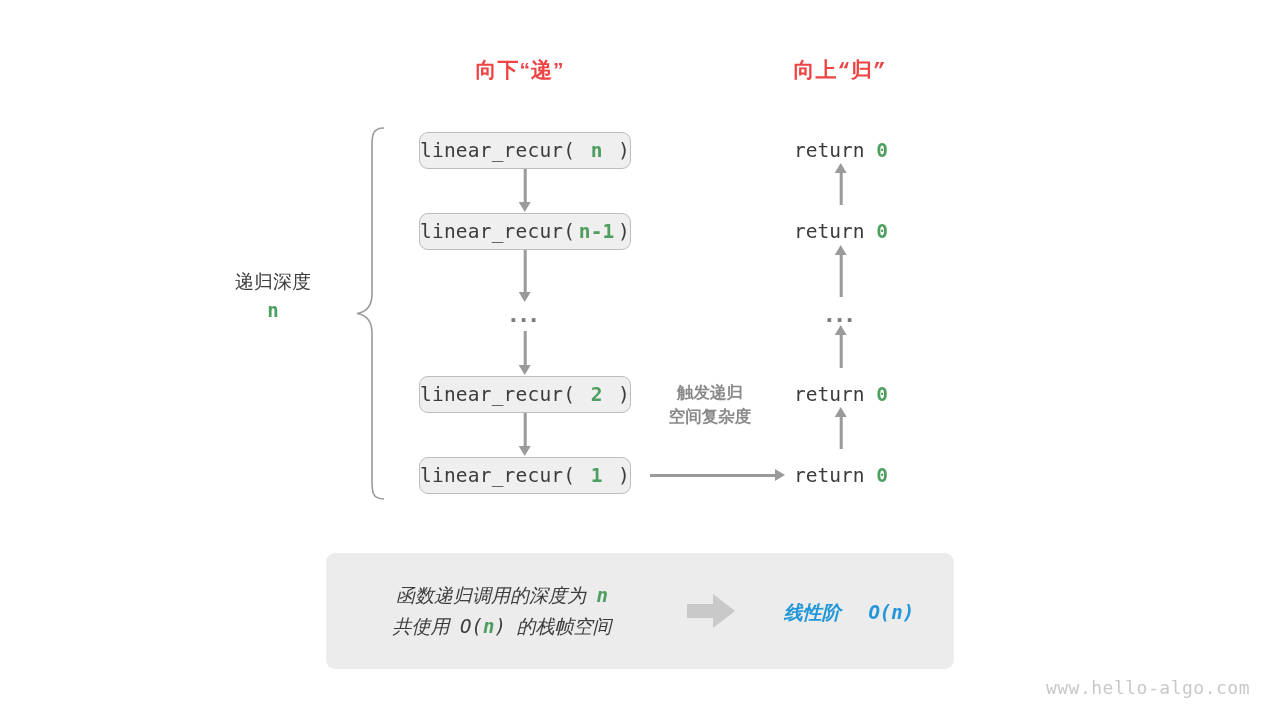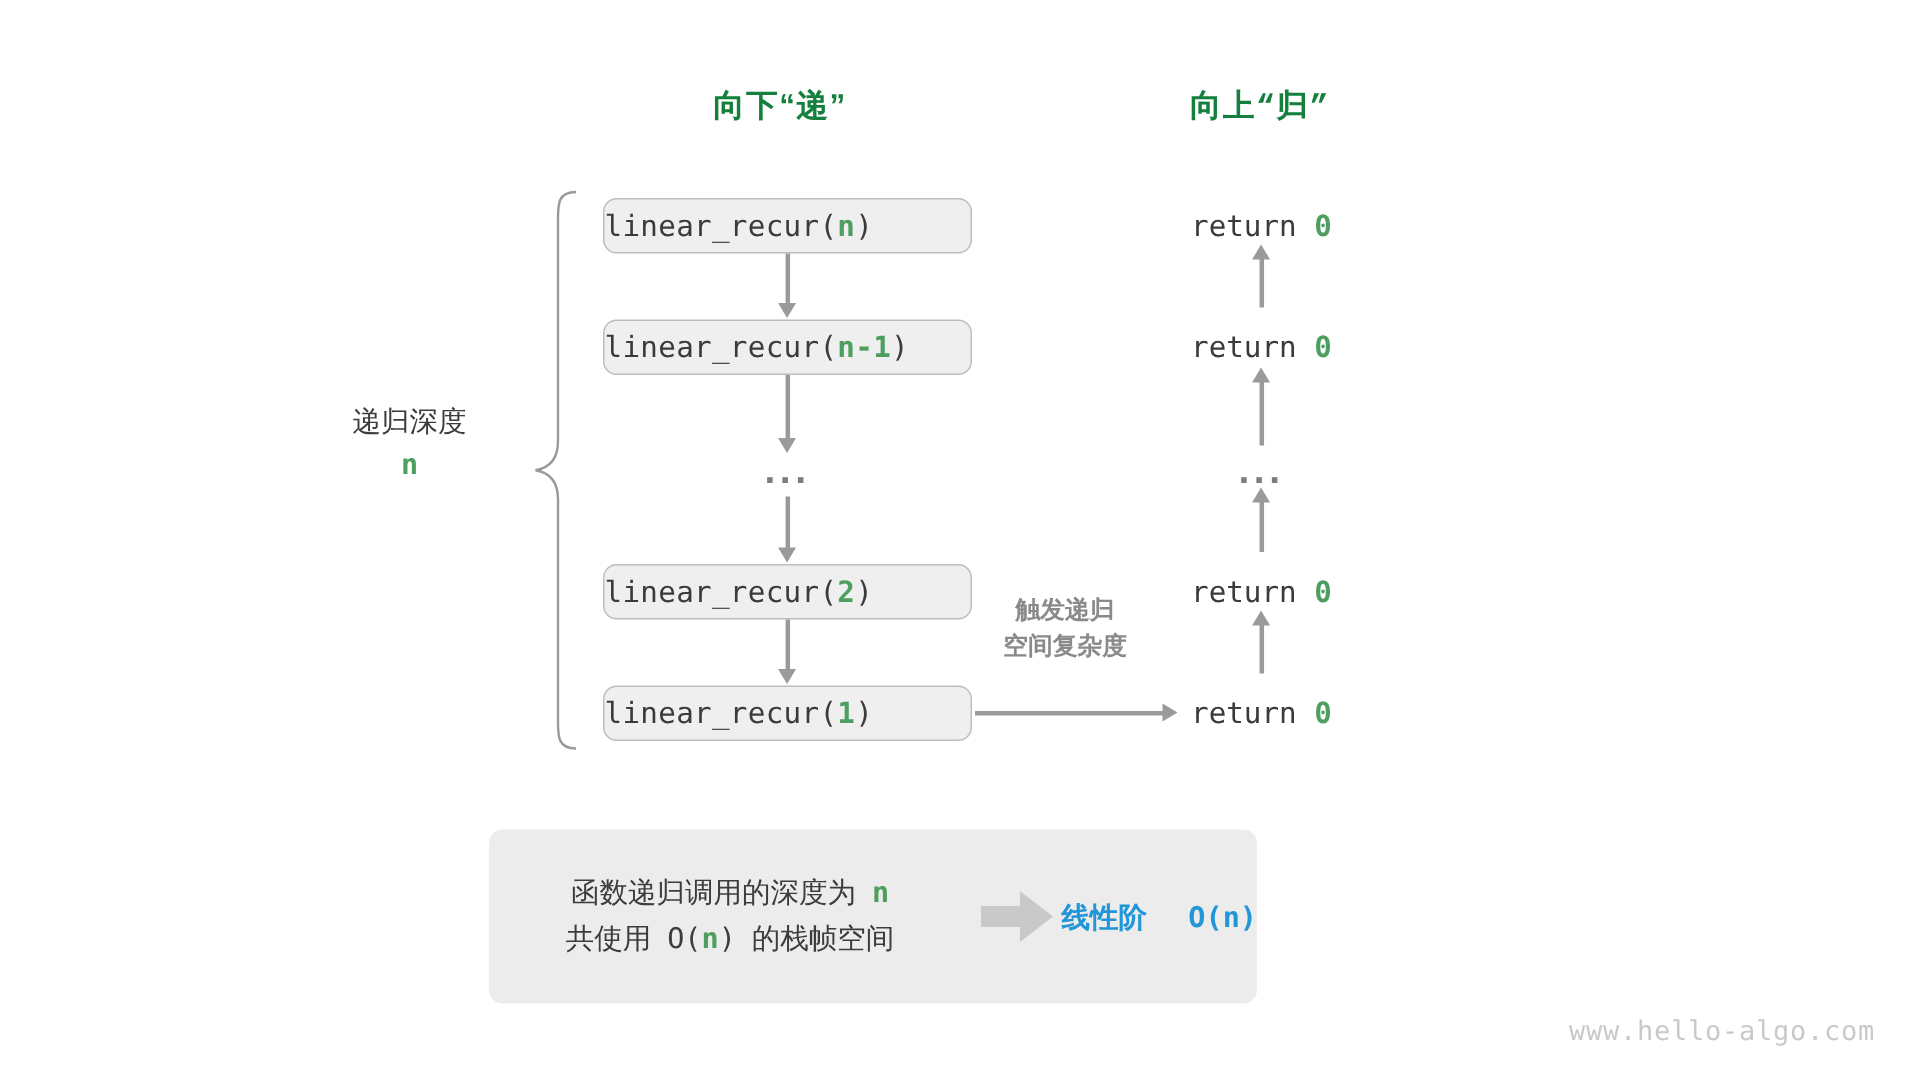--- a/index.html
+++ b/index.html
@@ -18,47 +18,47 @@
   .stage {
     position: absolute;
     inset: 0;
   }
 
   
   .col-header {
     position: absolute;
     font-size: 21px;
     font-weight: bold;
-    color: #15803d;
+    color: #ef4444;
     letter-spacing: 1px;
     white-space: nowrap;
     transform: translateX(-50%);
   }
   #header-down { left: 520px; top: 56px; }
   #header-up   { left: 840px; top: 56px; font-family: Liberation Mono, monospace; }
 
   
   .call-box {
     position: absolute;
     height: 37px;
     box-sizing: border-box;
     background: #efefef;
     border: 1.6px solid #bdbdbd;
     border-radius: 9px;
     display: flex;
     align-items: center;
-    justify-content: flex-start;
+    justify-content: space-between;
     font-family: "DejaVu Sans Mono", "Liberation Mono", monospace;
     font-size: 19.5px;
     color: #3b3b3b;
     letter-spacing: 0.2px;
     white-space: nowrap;
     transform: translateX(-50%);
     left: 525px;
-    width: 246px;
+    width: 212px;
   }
   .call-box .arg { color: #4d9e5f; font-weight: bold; }
 
   
   .return-label {
     position: absolute;
     font-family: "DejaVu Sans Mono", "Liberation Mono", monospace;
     font-size: 19.5px;
     color: #3b3b3b;
     white-space: nowrap;
@@ -152,41 +152,42 @@
     font-family: "DejaVu Sans Mono", "Liberation Mono", monospace;
     font-size: 19px;
     font-weight: bold;
     color: #4d9e5f;
   }
 
   
   #trigger-note {
     position: absolute;
     left: 710px;
-    top: 396px;
+    top: 381px;
     transform: translateX(-50%);
     text-align: center;
     font-size: 16.5px;
     font-weight: bold;
     color: #8a8a8a;
     line-height: 1.45;
     white-space: nowrap;
   }
 
   
   #summary-panel {
     position: absolute;
     left: 326px;
     top: 553px;
-    width: 512px;
+    width: 628px;
     height: 116px;
     background: #ececec;
     border-radius: 9px;
     display: flex;
     align-items: center;
+    font-style: italic;
   }
   #summary-left {
     width: 352px;
     text-align: center;
     font-size: 19px;
     color: #3c3c3c;
     line-height: 1.65;
   }
   #summary-left .ln { display: block; white-space: nowrap; }
   .mono { font-family: "DejaVu Sans Mono", "Liberation Mono", monospace; }

